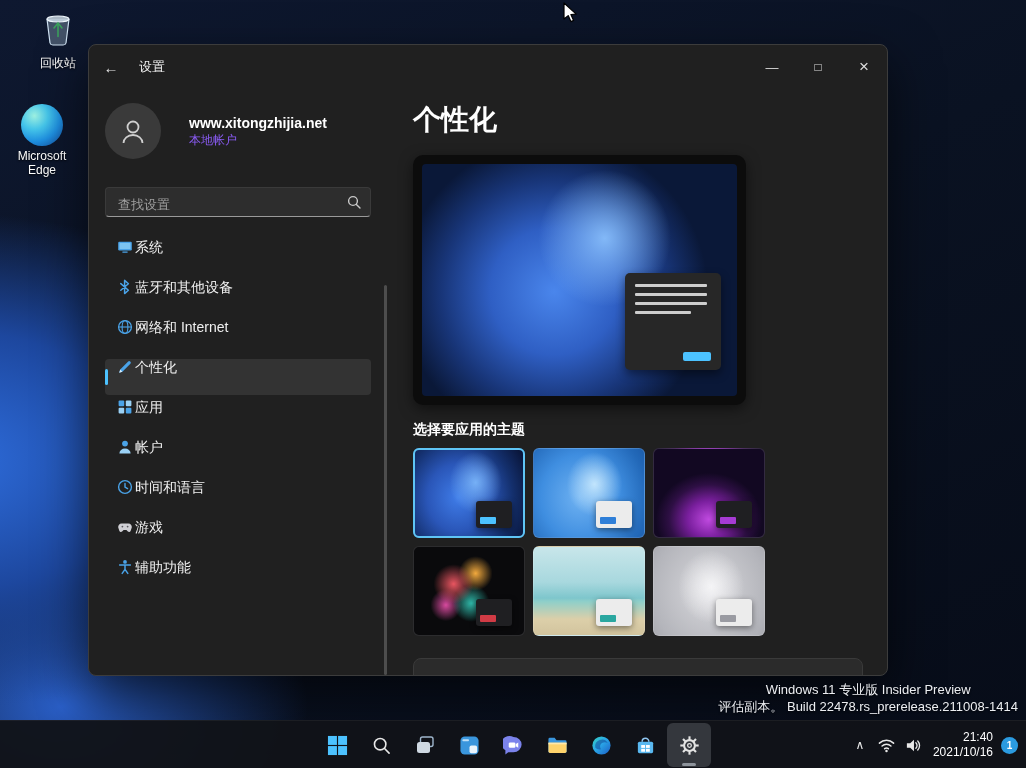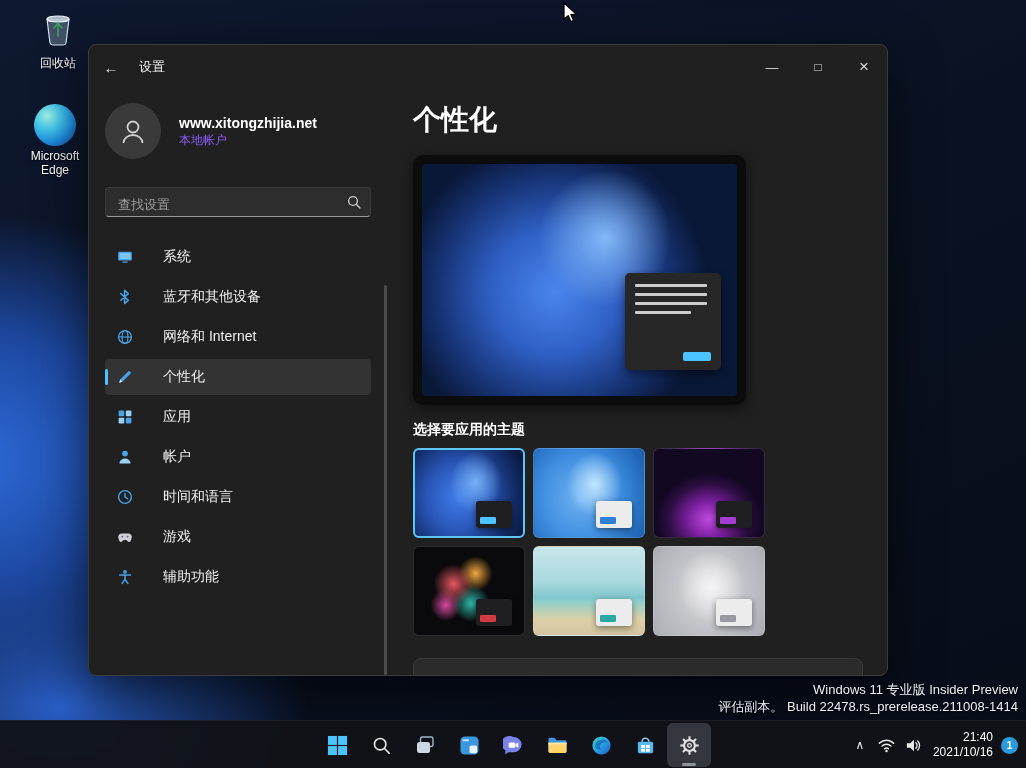--- a/index.html
+++ b/index.html
@@ -11,21 +11,21 @@
       radial-gradient(55% 45% at -6% 60%, #2f6fe0 0%, #1d479e 38%, rgba(12,22,48,0) 72%),
       radial-gradient(40% 35% at 6% 92%, #2a5fc8 0%, rgba(12,22,48,0) 60%),
       linear-gradient(155deg, #0e1830 0%, #0a1222 45%, #070c18 100%);
     background-color:#070c18;
   }
 
   
   .desktop-icon{position:absolute;width:78px;display:flex;flex-direction:column;align-items:center;gap:3px;
     color:#fff;font-size:12px;text-align:center;text-shadow:0 1px 2px rgba(0,0,0,.9);cursor:default}
   #icon-recycle{left:19px;top:8px}
-  #icon-edge{left:16px;top:104px}
+  #icon-edge{left:3px;top:104px}
   .edge-orb{width:42px;height:42px;border-radius:50%;
     background:radial-gradient(circle at 32% 28%, #9ef0e1 0%, #46c6ea 32%, #1e8fe0 62%, #14418f 100%)}
   .icon-label{line-height:14px}
 
   
   .settings-window{position:absolute;left:88px;top:44px;width:800px;height:632px;
     background:#202020;border:1px solid #3c3c3c;border-radius:8px;
     box-shadow:0 18px 50px rgba(0,0,0,.6);overflow:hidden;color:#fff;
     display:flex;flex-direction:column}
   .titlebar{flex:0 0 44px;display:flex;align-items:center}
@@ -35,33 +35,33 @@
   .win-controls{margin-left:auto;display:flex;height:44px}
   .win-btn{width:46px;height:44px;display:flex;align-items:center;justify-content:center;color:#dcdcdc}
   .win-btn.minimize{font-size:13px}
   .win-btn.maximize{font-size:12px}
   .win-btn.close{font-size:17px}
 
   .window-body{flex:1;display:flex;min-height:0}
 
   
   .sidebar{flex:0 0 298px;padding:14px 16px 0;position:relative}
-  .account{display:flex;align-items:center;gap:18px;height:56px;margin-bottom:28px}
+  .account{display:flex;align-items:center;gap:28px;height:56px;margin-bottom:28px}
   .avatar{width:56px;height:56px;border-radius:50%;background:#3a3a3a;flex:0 0 56px;
     display:flex;align-items:center;justify-content:center}
   .account-name{font-size:14px;font-weight:700;line-height:18px}
   .account-type{font-size:12px;color:#8b5cf6;line-height:16px}
   .searchbox{position:relative}
   .searchbox input{width:100%;height:30px;background:#2d2d2d;border:1px solid #3a3a3a;border-bottom:1px solid #9a9a9a;
     border-radius:4px;color:#e8e8e8;font-size:13px;padding:4px 30px 0 12px;outline:none;
     font-family:"Liberation Sans","DejaVu Sans",sans-serif}
   .searchbox input::placeholder{color:#9f9f9f}
   .search-icon{position:absolute;right:10px;top:8px}
   .nav{margin-top:22px}
-  .nav-item{height:36px;display:flex;align-items:center;gap:30px;padding:0 12px;border-radius:4px;
+  .nav-item{height:36px;display:flex;gap:2px;padding:0 12px;border-radius:4px;
     font-size:14px;color:#f0f0f0;position:relative;margin-bottom:4px;cursor:default}
   .nav-item .ni{width:16px;height:16px;flex:0 0 16px;display:flex}
   .nav-item.selected{background:#333333}
   .nav-item.selected::before{content:"";position:absolute;left:0;top:10px;width:3px;height:16px;
     border-radius:2px;background:#4cc2ff}
   .sidebar-scrollbar{position:absolute;right:0;top:196px;width:3px;height:390px;background:#4d4d4d;border-radius:2px}
 
   
   .main{flex:1;padding:14px 26px 0;min-width:0}
   .page-title{font-size:28px;font-weight:600;line-height:34px}
@@ -107,21 +107,21 @@
       background-color:#0a0a0c}
   .t5{background:linear-gradient(180deg, #c8e6ea 0%, #a8d8de 40%, #7ec6cc 58%, #8fcfc9 62%, #dccfa9 82%, #d2c49e 100%)}
   .t6{background:
       radial-gradient(40% 55% at 52% 45%, #f4f4f6 0%, rgba(244,244,246,0) 75%),
       radial-gradient(90% 120% at 50% 50%, #d8d8dc 0%, #b4b5bb 58%, #8f9097 100%)}
 
   .banner{margin-top:22px;width:450px;height:56px;background:#2b2b2b;border:1px solid #3a3a3a;border-radius:8px;
     display:flex;align-items:center;gap:12px;padding:0 16px;font-size:14px;color:#dedede}
 
   
-  .watermark{position:absolute;right:8px;top:681px;text-align:right;color:#eceef2;font-size:13px;line-height:17px;
+  .watermark{position:absolute;right:8px;top:681px;text-align:center;color:#eceef2;font-size:13px;line-height:17px;
     text-shadow:0 1px 2px rgba(0,0,0,.7)}
 
   
   .taskbar{position:absolute;left:0;bottom:0;width:1026px;height:48px;background:rgba(17,19,24,.96);
     border-top:1px solid rgba(255,255,255,.05)}
   .task-center{position:absolute;left:50%;top:2px;transform:translateX(-50%);display:flex}
   .task-btn{width:44px;height:44px;display:flex;align-items:center;justify-content:center;border-radius:6px;position:relative}
   .task-btn.active{background:#34373d}
   .task-btn.active::after{content:"";position:absolute;bottom:1px;left:50%;transform:translateX(-50%);
     width:14px;height:3px;border-radius:2px;background:#8d939b}

